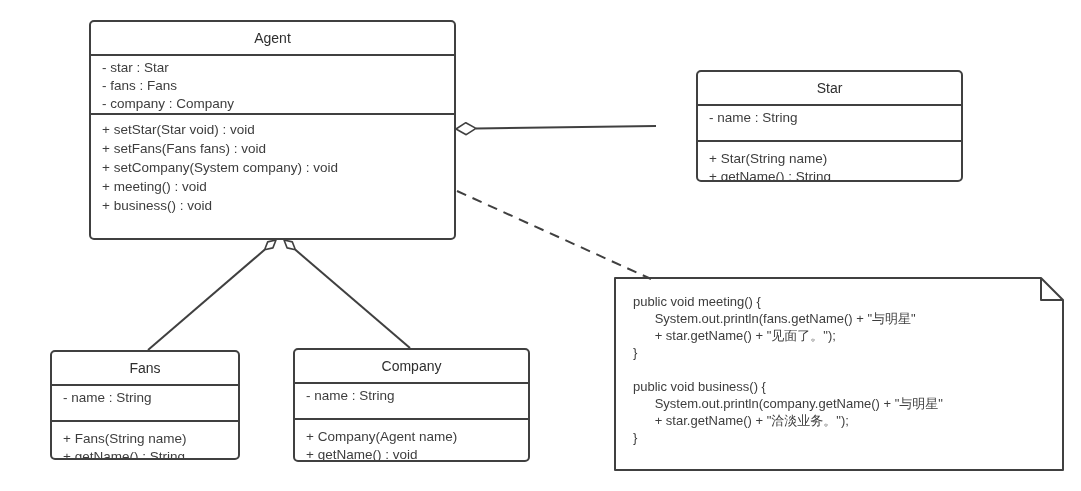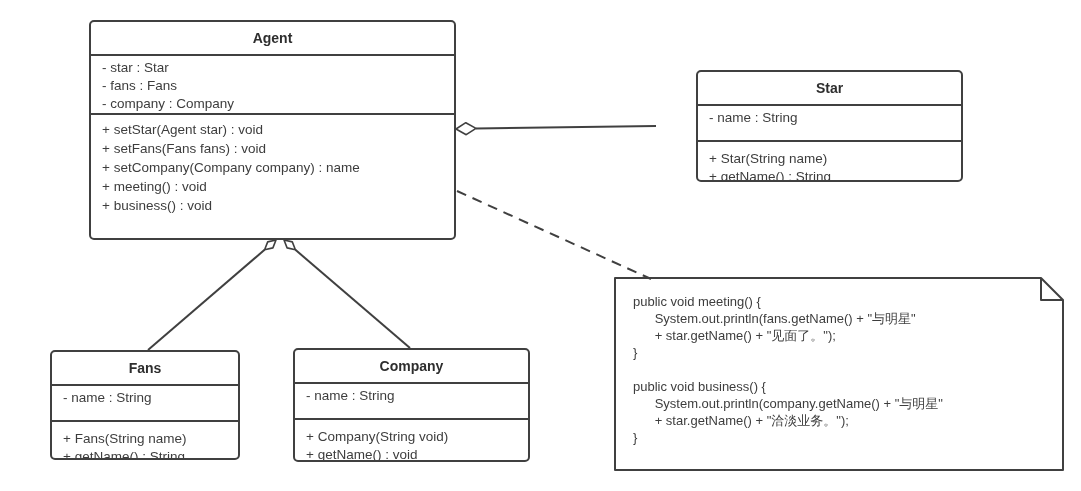--- a/index.html
+++ b/index.html
@@ -55,21 +55,21 @@
     background: #ffffff;
     border: 2px solid var(--stroke);
     border-radius: 5px;
     font-size: 13.5px;
     overflow: hidden;
   }
   .uml-title {
     height: 34px;
     line-height: 32px;
     text-align: center;
-    font-weight: bold;
+    font-weight: normal;
     font-size: 14px;
     color: #2e2e2e;
     border-bottom: 2px solid var(--stroke);
   }
   .uml-section {
     padding: 3px 8px 0 11px;
     overflow: hidden;
   }
   .uml-section.attrs {
     border-bottom: 2px solid var(--stroke);
@@ -123,23 +123,23 @@
   </svg>
 
   <div class="uml-class" style="left:89px; top:20px; width:367px; height:220px;">
     <div class="uml-title">Agent</div>
     <div class="uml-section attrs" style="height:59px;">
       <div class="row">- star : Star</div>
       <div class="row">- fans : Fans</div>
       <div class="row">- company : Company</div>
     </div>
     <div class="uml-section methods-agent pad5">
-      <div class="row">+ setStar(Agent star) : void</div>
+      <div class="row">+ setStar(Star void) : void</div>
       <div class="row">+ setFans(Fans fans) : void</div>
-      <div class="row">+ setCompany(Company company) : name</div>
+      <div class="row">+ setCompany(System company) : void</div>
       <div class="row">+ meeting() : void</div>
       <div class="row">+ business() : void</div>
     </div>
   </div>
 
   <div class="uml-class" style="left:656px; top:70px; width:267px; height:112px;margin-left:40px;">
     <div class="uml-title">Star</div>
     <div class="uml-section attrs pad7" style="height:36px;">
       <div class="row">- name : String</div>
     </div>
@@ -159,21 +159,21 @@
       <div class="row">+ getName() : String</div>
     </div>
   </div>
 
   <div class="uml-class" style="left:293px; top:348px; width:237px; height:114px;">
     <div class="uml-title">Company</div>
     <div class="uml-section attrs pad7" style="height:36px;">
       <div class="row">- name : String</div>
     </div>
     <div class="uml-section pad2">
-      <div class="row">+ Company(String void)</div>
+      <div class="row">+ Company(Agent name)</div>
       <div class="row">+ getName() : void</div>
     </div>
   </div>
 
   <div class="note-text" style="left:633px; top:293px; width:420px;">
     <div class="code-line">public void meeting() {</div>
     <div class="code-line">      System.out.println(fans.getName() + "与明星"</div>
     <div class="code-line">      + star.getName() + "见面了。");</div>
     <div class="code-line">}</div>
     <div class="code-line"></div>

